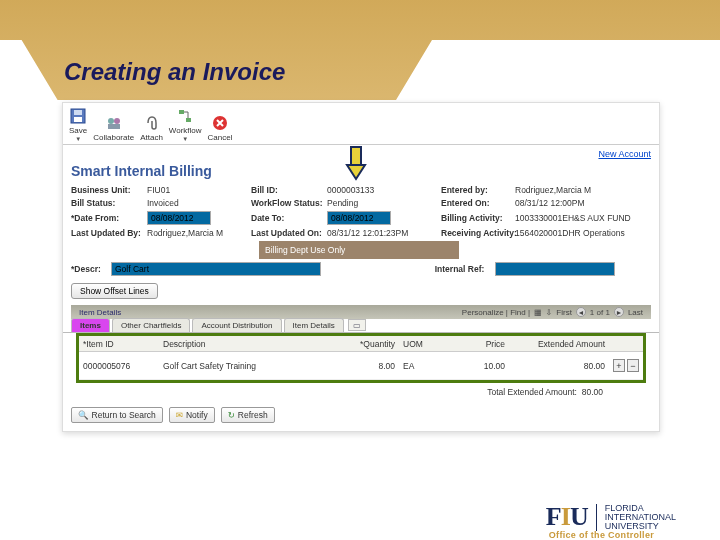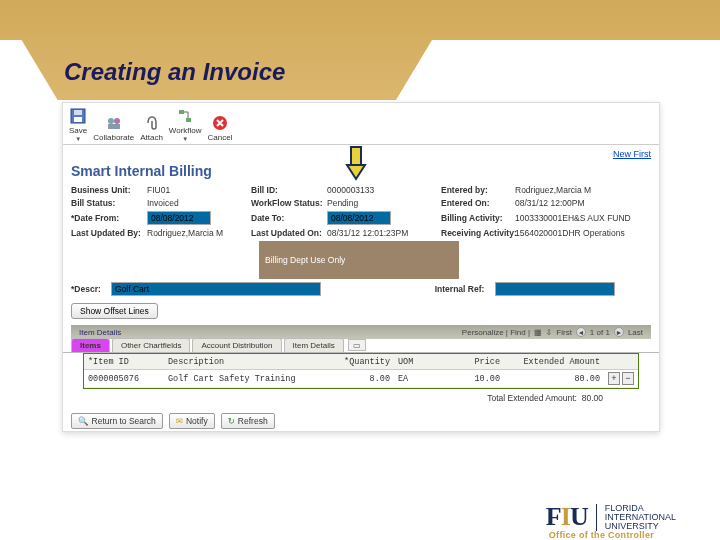--- a/index.html
+++ b/index.html
@@ -17,34 +17,34 @@
   .form-area { padding: 0 8px; }
   .form-row { display: flex; align-items: center; margin-bottom: 3px; }
   .lbl { font-weight: bold; color: #333; font-size: 8.5px; white-space: nowrap; }
   .val { font-size: 8.5px; color: #333; white-space: nowrap; }
   .input { border: 1px solid #aaa; height: 14px; padding: 0 3px; font-size: 8.5px; background: #0369a1; }
   .col1 { width: 180px; display: flex; align-items: center; }
   .col2 { width: 190px; display: flex; align-items: center; }
   .col3 { flex: 1; display: flex; align-items: center; }
   .col1 .lbl, .col2 .lbl, .col3 .lbl { width: 76px; }
   .col3 .lbl { width: 74px; }
-  .billing-only { background: #9c846b; color: #fff; font-size: 8.5px; padding: 14px 6px; margin: 3px 0 3px 188px; width: 200px; }
+  .billing-only { background: #9c846b; color: #fff; font-size: 8.5px; padding: 4px 6px; margin: 3px 0 3px 188px; width: 200px; }
   .btn-small { border: 1px solid #999; background: linear-gradient(#fefefe,#e6e6e6); border-radius: 3px; padding: 2px 8px; font-size: 8.5px; cursor: pointer; margin: 4px 0 4px 8px; }
   .grid-header { background: linear-gradient(#a8a89a,#c5c5b8); height: 14px; display: flex; align-items: center; justify-content: flex-end; padding: 0 6px; font-size: 8px; color: #444; margin: 2px 8px 0; }
   .grid-header .personalize { color: #2a2a6a; margin-right: auto; margin-left: 2px; }
   .grid-header span { margin: 0 2px; }
   .nav-pill { display:inline-flex; width:10px; height:10px; border-radius:50%; background:#ddd; border:1px solid #999; align-items:center; justify-content:center; font-size:7px; }
   .tabs { display: flex; align-items: center; gap: 2px; padding: 0 8px; border-bottom: 1px solid #bbb; margin-top:-1px;}
   .tab { background: #e9e9e2; border: 1px solid #bbb; border-bottom: none; padding: 2px 8px; font-size: 8px; color: #333; cursor: pointer; border-radius: 3px 3px 0 0; }
   .tab.active { background: #d946ef; font-weight: bold; }
   .expand-icon { width: 18px; height: 12px; border:1px solid #bbb; background:#f2f2ec; margin-left:2px; display:flex; align-items:center; justify-content:center; font-size:8px; color:#556; }
-  .grid { margin: 0 20px; border: 1px solid #4d7c0f; font-family: Liberation Mono, monospace; }
+  .grid { margin: 0 13px; border: 3px solid #4d7c0f; }
   .grid-head-row, .grid-row { display: flex; align-items: center; font-size: 8.5px; }
   .grid-head-row { background: #f2f2ec; border-bottom: 1px solid #ccc; height: 16px; }
-  .grid-row { height: 18px; border-bottom: 1px solid #eee; }
+  .grid-row { height: 28px; border-bottom: 1px solid #eee; }
   .gc { padding: 0 4px; }
   .gc1 { width: 80px; } .gc2 { flex:1; } .gc3 { width: 60px; text-align:right; } .gc4 { width: 40px; } .gc5 { width: 70px; text-align:right; } .gc6 { width: 100px; text-align:right; } .gc7 { width: 34px; display:flex; gap:2px; justify-content:center;}
   .pm { width:13px; height:13px; border:1px solid #888; background:#eee; display:inline-flex; align-items:center; justify-content:center; font-size:9px; cursor:pointer; }
   .total-row { text-align: right; padding: 4px 48px 4px 0; font-size: 8.5px; margin: 0 8px; }
   .footer-btns { display: flex; gap: 6px; padding: 6px 8px; }
   .footer-btn { border: 1px solid #999; background: linear-gradient(#fff,#e8e8e8); border-radius: 2px; padding: 2px 6px; font-size: 8.5px; display:flex; align-items:center; gap:3px; cursor:pointer; }
   .arrow-callout { position: absolute; top: 145px; left: 344px; z-index: 3; }
   .logo { position: absolute; bottom: 8px; right: 44px; display: flex; align-items: center; gap: 8px; z-index: 2; }
   .logo-fiu { font-weight: 900; font-family: "Times New Roman", serif; font-size: 26px; color: #1a2b5a; letter-spacing: -1px; }
   .logo-fiu .i-dot { color: #c99a3c; }
@@ -105,21 +105,21 @@
       <span class="tb-icon">
           <svg width="16" height="16">
             <circle cx="8" cy="8" r="7" fill="#d33"></circle>
             <path d="M5 5 L11 11 M11 5 L5 11" stroke="#fff" stroke-width="2"></path>
           </svg>
         </span>
       <span>Cancel</span>
     </div>
   </div>
 
-  <div class="new-window"><a>New First</a></div>
+  <div class="new-window"><a>New Account</a></div>
   <div class="page-heading">Smart Internal Billing</div>
 
   <div class="form-area">
     <div class="form-row">
       <div class="col1">
           <span class="lbl">Business Unit:</span>
           <span class="val">FIU01</span>
         </div>
       <div class="col2">
           <span class="lbl">Bill ID:</span>

